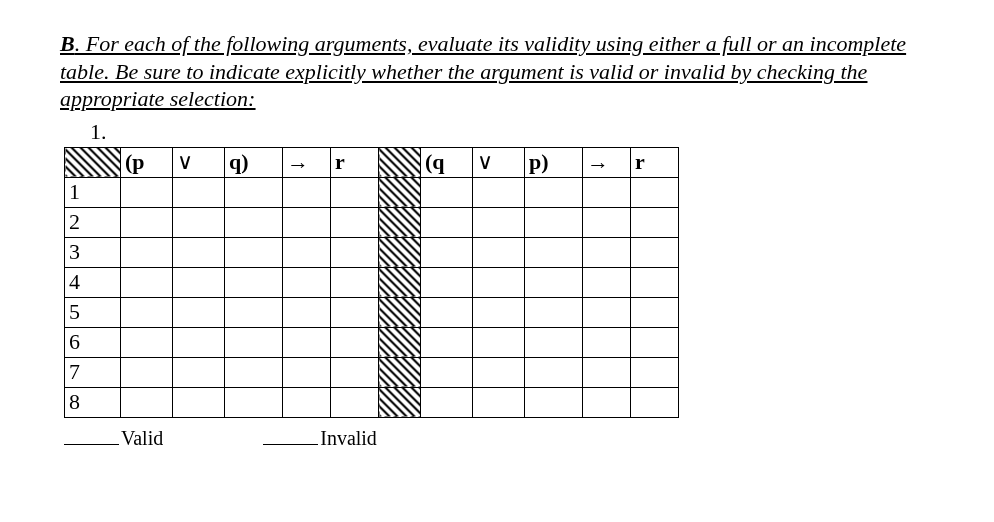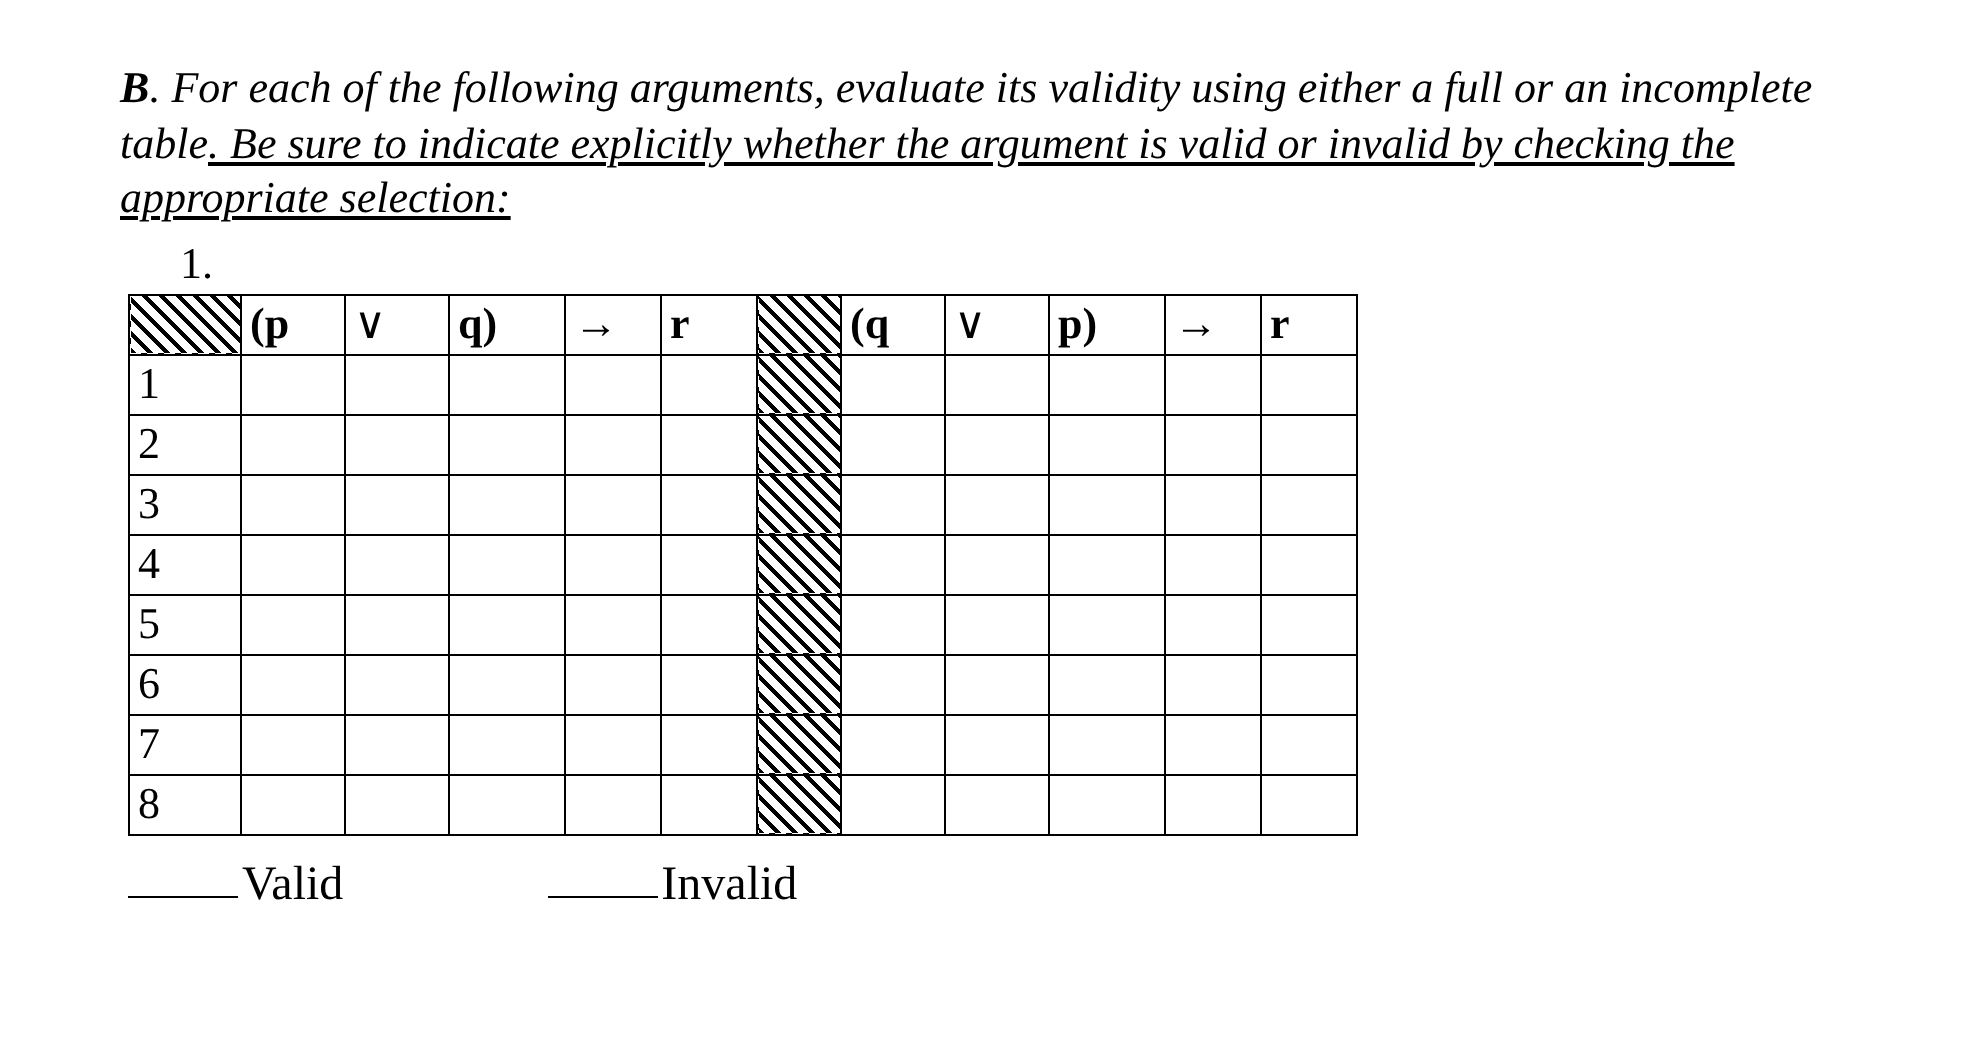--- a/index.html
+++ b/index.html
@@ -9,20 +9,21 @@
     background: #fff;
     margin: 0;
     padding: 30px 60px;
     width: 994px;
     box-sizing: border-box;
   }
   .instructions {
     font-style: italic;
     line-height: 1.25;
     margin-bottom: 6px;
+    text-decoration: underline;
   }
   .instructions .sec-label {
     font-weight: bold;
     font-style: italic;
   }
   .underlined {
     text-decoration: underline;
   }
   .problem-number {
     font-style: normal;
@@ -59,21 +60,21 @@
       45deg,
       #000 0px, #000 2px,
       #fff 2px, #fff 6px
     );
   }
   .bold { font-weight: bold; }
   .answer-row {
     margin-top: 4px;
     margin-left: 4px;
     font-style: normal;
-    font-size: 24px;
+    font-size: 20px;
   }
   .blank {
     display: inline-block;
     border-bottom: 1.5px solid #000;
     width: 55px;
     height: 1.1em;
     vertical-align: baseline;
     margin-right: 2px;
   }
   .gap { display:inline-block; width: 90px; }

